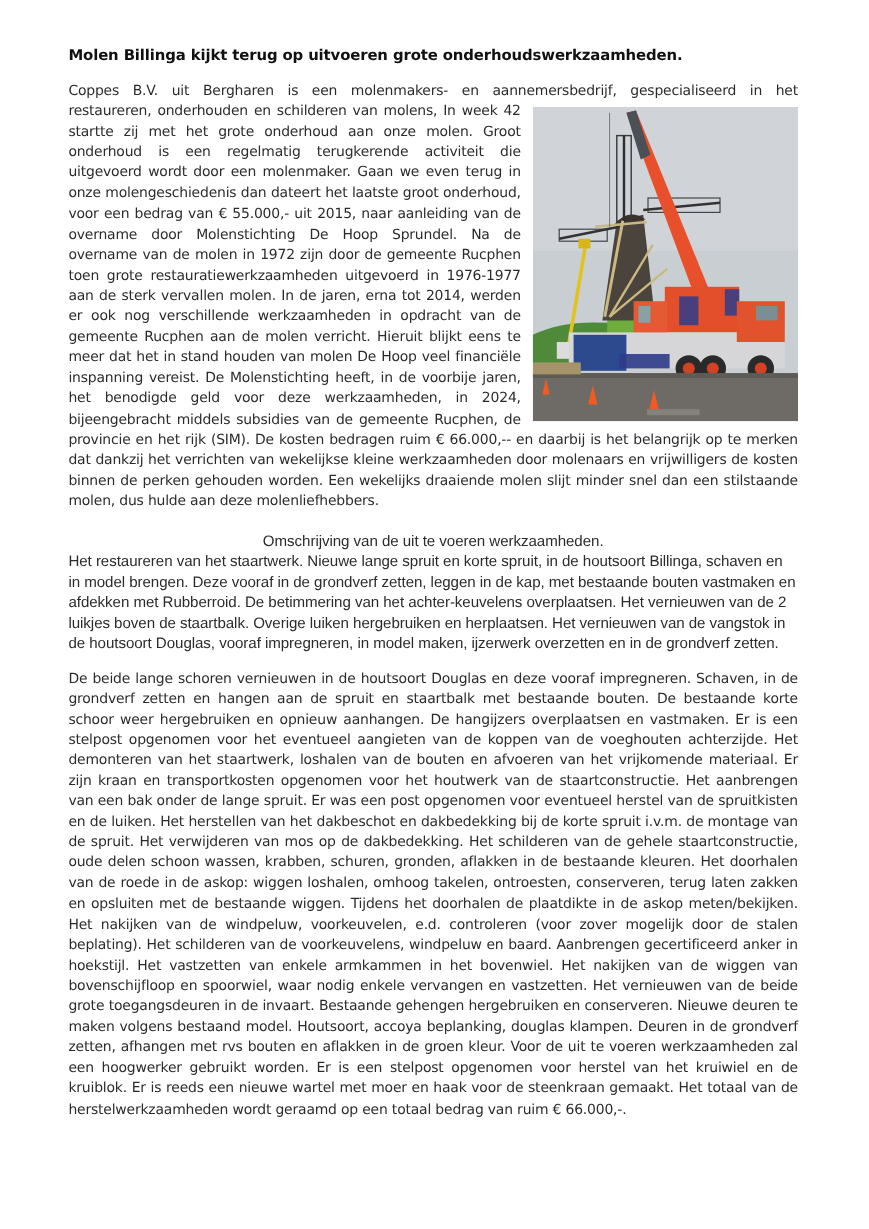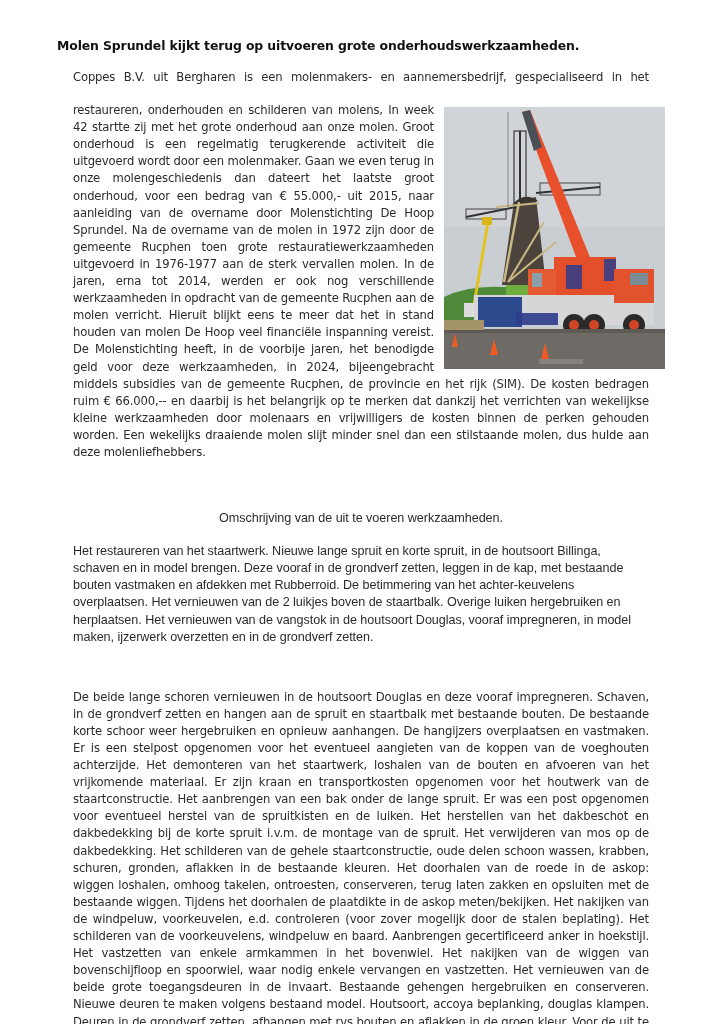--- a/index.html
+++ b/index.html
@@ -27,21 +27,21 @@
       font-size: 12.4px;
       color: #111;
       margin: 0 0 14px 0;
       letter-spacing: -0.1px;
       white-space: nowrap;
     }
     .para {
       font-size: 11.6px;
       line-height: 17.1px;
       text-align: justify;
-      margin: 16px;
+      margin: 0;
       letter-spacing: -0.15px;
     }
     .para.narrow-font {
       font-family: "Liberation Sans", sans-serif;
       font-size: 12.6px;
       letter-spacing: -0.05px;
     }
     .gap { height: 17px; }
     .photo {
       float: right;
@@ -49,21 +49,21 @@
       height: 262px;
       margin: 5px 0 3px 10px;
       shape-outside: inset(0);
     }
     .photo svg { display: block; width: 221px; height: 262px; }
   </style>
 </head>
 <body>
 
 <div class="page">
-  <h1 class="title">Molen Sprundel kijkt terug op uitvoeren grote onderhoudswerkzaamheden.</h1>
+  <h1 class="title">Molen Billinga kijkt terug op uitvoeren grote onderhoudswerkzaamheden.</h1>
 
   <p class="para" style="text-align: justify; text-align-last: justify;">Coppes B.V. uit Bergharen is een molenmakers- en aannemersbedrijf, gespecialiseerd in het</p>
 
   <div class="photo">
     <svg viewBox="0 0 221 262" xmlns="http://www.w3.org/2000/svg">
 
       <rect x="0" y="0" width="221" height="262" fill="#c9ced3"></rect>
       <rect x="0" y="0" width="221" height="120" fill="#d5d9dd" opacity="0.6"></rect>
 
       <path d="M0 190 Q25 178 60 180 L90 178 L90 215 L0 215 Z" fill="#4f8a3a"></path>

